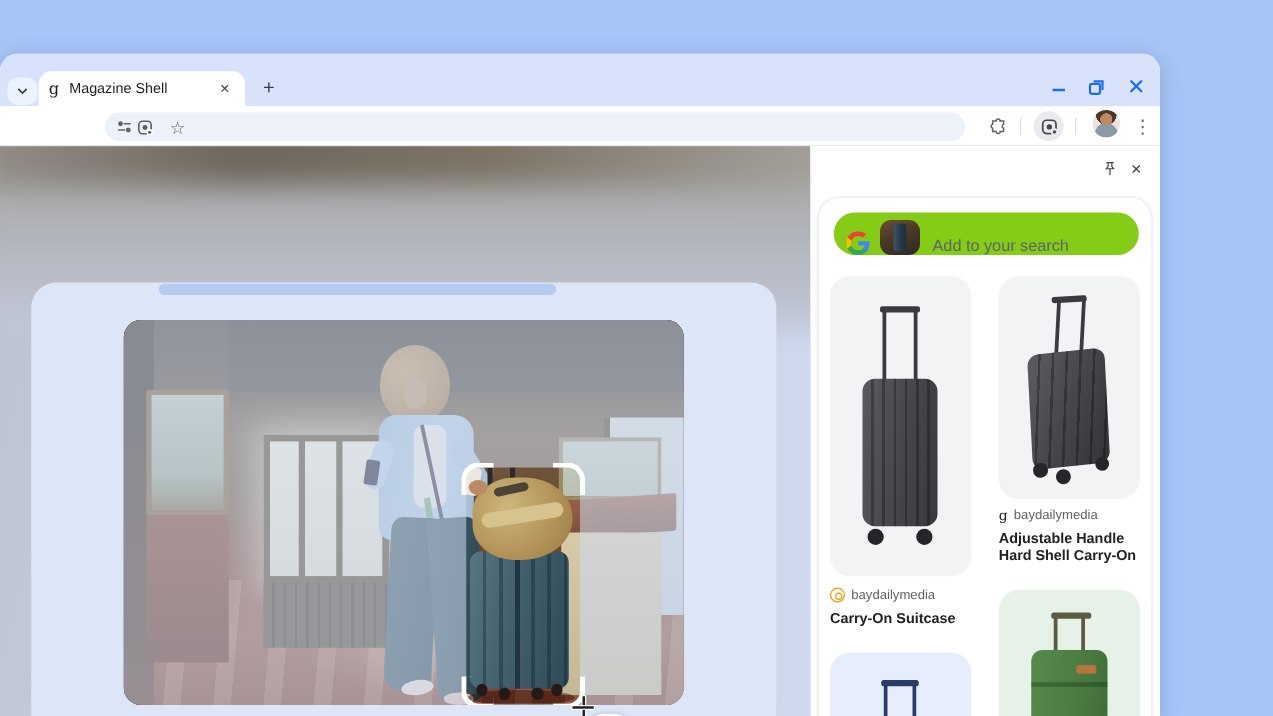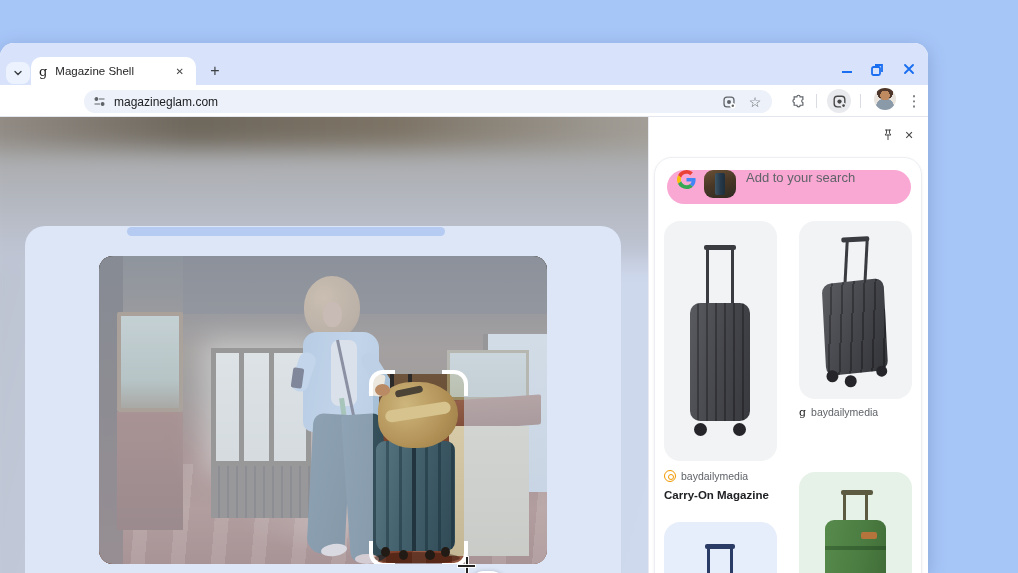--- a/index.html
+++ b/index.html
@@ -71,21 +71,21 @@
   #xhair div{position:absolute;background:#222;box-shadow:0 0 0 1px rgba(255,255,255,.9);}
 
   
   #panel{position:absolute;left:648px;top:0;width:280px;height:456px;background:#fff;
     border-left:1px solid #e8eaf0;overflow:hidden;}
   .pnlic{position:absolute;top:9px;width:18px;height:18px;display:flex;align-items:center;
     justify-content:center;color:#474747;}
   #pcard{position:absolute;left:5px;top:40px;width:268px;height:470px;border-radius:18px;
     background:#fff;border:1px solid #eceef2;box-shadow:0 1px 3px rgba(60,64,67,.08);}
   #sbar{position:absolute;left:12px;top:12px;width:244px;height:34px;border-radius:17px;
-    background:#f9a8d4;display:flex;align-items:flex-start;padding:0 6px 0 10px;}
+    background:#84cc16;display:flex;align-items:flex-end;padding:0 6px 0 10px;}
   #sbar .thumb{width:32px;height:28px;border-radius:9px;margin-left:8px;overflow:hidden;position:relative;
     background:linear-gradient(160deg,#6b5136 0%,#4a3826 45%,#2e2a24 100%);}
   #sbar .thumb i{position:absolute;left:11px;top:3px;width:10px;height:22px;border-radius:2px;
     background:linear-gradient(90deg,#3d5666,#26394a 55%,#1d2e3c);}
   #sbar .ph{font-size:13px;color:#5f6368;margin-left:10px;}
 
   .imgcard{position:absolute;border-radius:16px;}
   .srcrow{position:absolute;display:flex;align-items:center;gap:5px;}
   .srctxt{font-size:10.5px;color:#5f6368;}
   .rtitle{position:absolute;font-size:11.5px;font-weight:bold;color:#202124;line-height:1.25;}
@@ -155,21 +155,20 @@
     </div>
     <div id="omnibox">
       <svg width="15" height="15" viewBox="0 0 24 24">
         <g stroke="#5f6368" stroke-width="1.9" fill="none">
           <circle cx="7" cy="8" r="2.1" fill="#5f6368"></circle>
             <line x1="11" y1="8" x2="20" y2="8"></line>
           <line x1="4" y1="16" x2="13" y2="16"></line>
             <circle cx="17" cy="16" r="2.1" fill="#5f6368"></circle>
         </g>
       </svg>
-      <span class="url">magazineglam.com</span>
       <span class="pillic">
         <svg width="14" height="14" viewBox="0 0 24 24">
           <rect x="3.5" y="3.5" width="17" height="17" rx="5" fill="none" stroke="#5f6368" stroke-width="2.2"></rect>
           <circle cx="18.5" cy="18.5" r="4.6" fill="#fff"></circle>
             <circle cx="18.5" cy="18.5" r="2.1" fill="#5f6368"></circle>
           <circle cx="12" cy="12" r="3.4" fill="#5f6368"></circle>
         </svg>
       </span>
       <span class="pillic" style="margin-left:8px;font-size:14px;">☆</span>
     </div>
@@ -316,21 +315,21 @@
               <div class="body" style="left:0;top:60px;width:60px;height:118px;background:linear-gradient(100deg,#5a5b60,#45464b 55%,#38393e);border-radius:10px;"></div>
               <div class="body" style="left:0;top:60px;width:60px;height:118px;background:repeating-linear-gradient(90deg,rgba(0,0,0,0) 0 7px,rgba(0,0,0,.28) 7px 9px);border-radius:10px;"></div>
               <div class="wh" style="left:4px;top:180px;width:13px;height:13px;"></div>
               <div class="wh" style="left:43px;top:180px;width:13px;height:13px;"></div>
             </div>
           </div>
           <div class="srcrow" style="left:9px;top:312px;">
             <span class="orangeic"></span>
             <span class="srctxt">baydailymedia</span>
           </div>
-          <div class="rtitle" style="left:9px;top:330px;width:113px;">Carry-On Magazine</div>
+          <div class="rtitle" style="left:9px;top:330px;width:113px;">Carry-On Suitcase</div>
 
           <div class="imgcard" style="left:9px;top:364px;width:113px;height:160px;background:#e7eefb;">
             <div class="sc" style="left:28px;top:20px;width:58px;height:140px;">
               <div class="post" style="left:15px;top:6px;height:34px;background:#2a3c66;"></div>
               <div class="post" style="left:38px;top:6px;height:34px;background:#2a3c66;"></div>
               <div class="grip" style="left:13px;top:2px;width:30px;background:#2a3c66;"></div>
 
             </div>
           </div>
 
@@ -343,20 +342,21 @@
               <div class="body" style="left:2px;top:46px;width:62px;height:92px;background:repeating-linear-gradient(95deg,rgba(0,0,0,0) 0 9px,rgba(0,0,0,.3) 9px 11px);border-radius:9px;transform:skewY(-3deg);"></div>
               <div class="wh" style="left:2px;top:134px;width:12px;height:12px;"></div>
               <div class="wh" style="left:20px;top:140px;width:12px;height:12px;"></div>
               <div class="wh" style="left:52px;top:132px;width:11px;height:11px;"></div>
             </div>
           </div>
           <div class="srcrow" style="left:144px;top:248px;">
             <span class="gglyph">g</span>
             <span class="srctxt">baydailymedia</span>
           </div>
+          <div class="rtitle" style="left:144px;top:266px;width:113px;">Adjustable Handle Hard Shell Carry-On</div>
 
           <div class="imgcard" style="left:144px;top:314px;width:113px;height:210px;background:#e6f2e8;">
             <div class="sc" style="left:26px;top:16px;width:62px;height:190px;">
               <div class="post" style="left:18px;top:6px;height:28px;background:#5c5a40;"></div>
               <div class="post" style="left:40px;top:6px;height:28px;background:#5c5a40;"></div>
               <div class="grip" style="left:16px;top:2px;width:32px;background:#5c5a40;"></div>
               <div class="body" style="left:0;top:32px;width:61px;height:158px;background:linear-gradient(100deg,#578b4c,#49793f 55%,#3a6332);border-radius:9px;"></div>
               <div class="body" style="left:0;top:32px;width:61px;height:158px;background:repeating-linear-gradient(180deg,rgba(0,0,0,0) 0 26px,rgba(10,40,15,.3) 26px 30px);border-radius:9px;"></div>
               <div class="body" style="left:36px;top:44px;width:16px;height:7px;background:#b5743c;border-radius:2px;"></div>
             </div>

